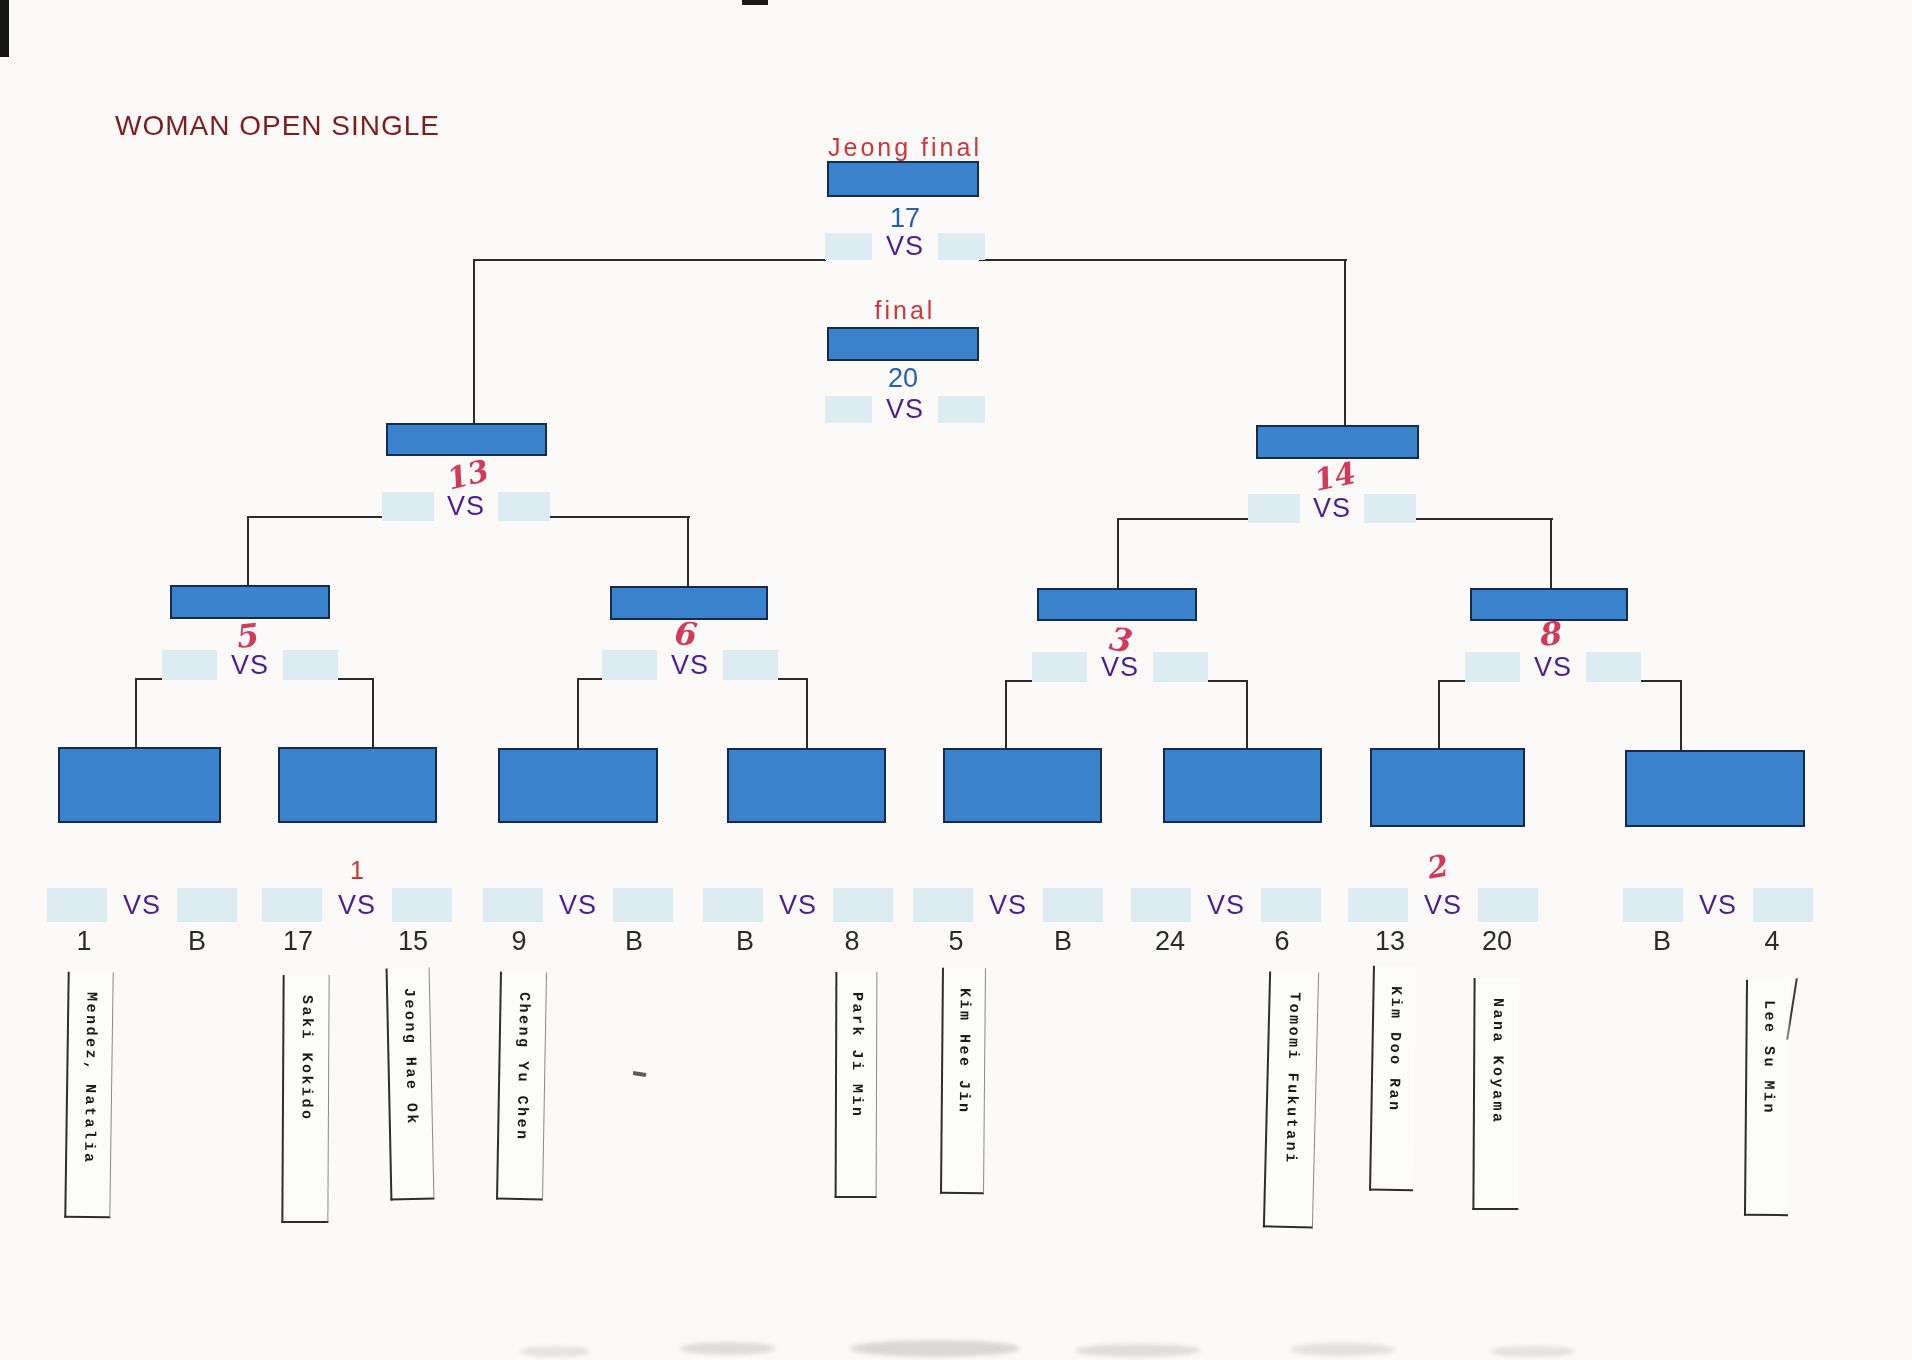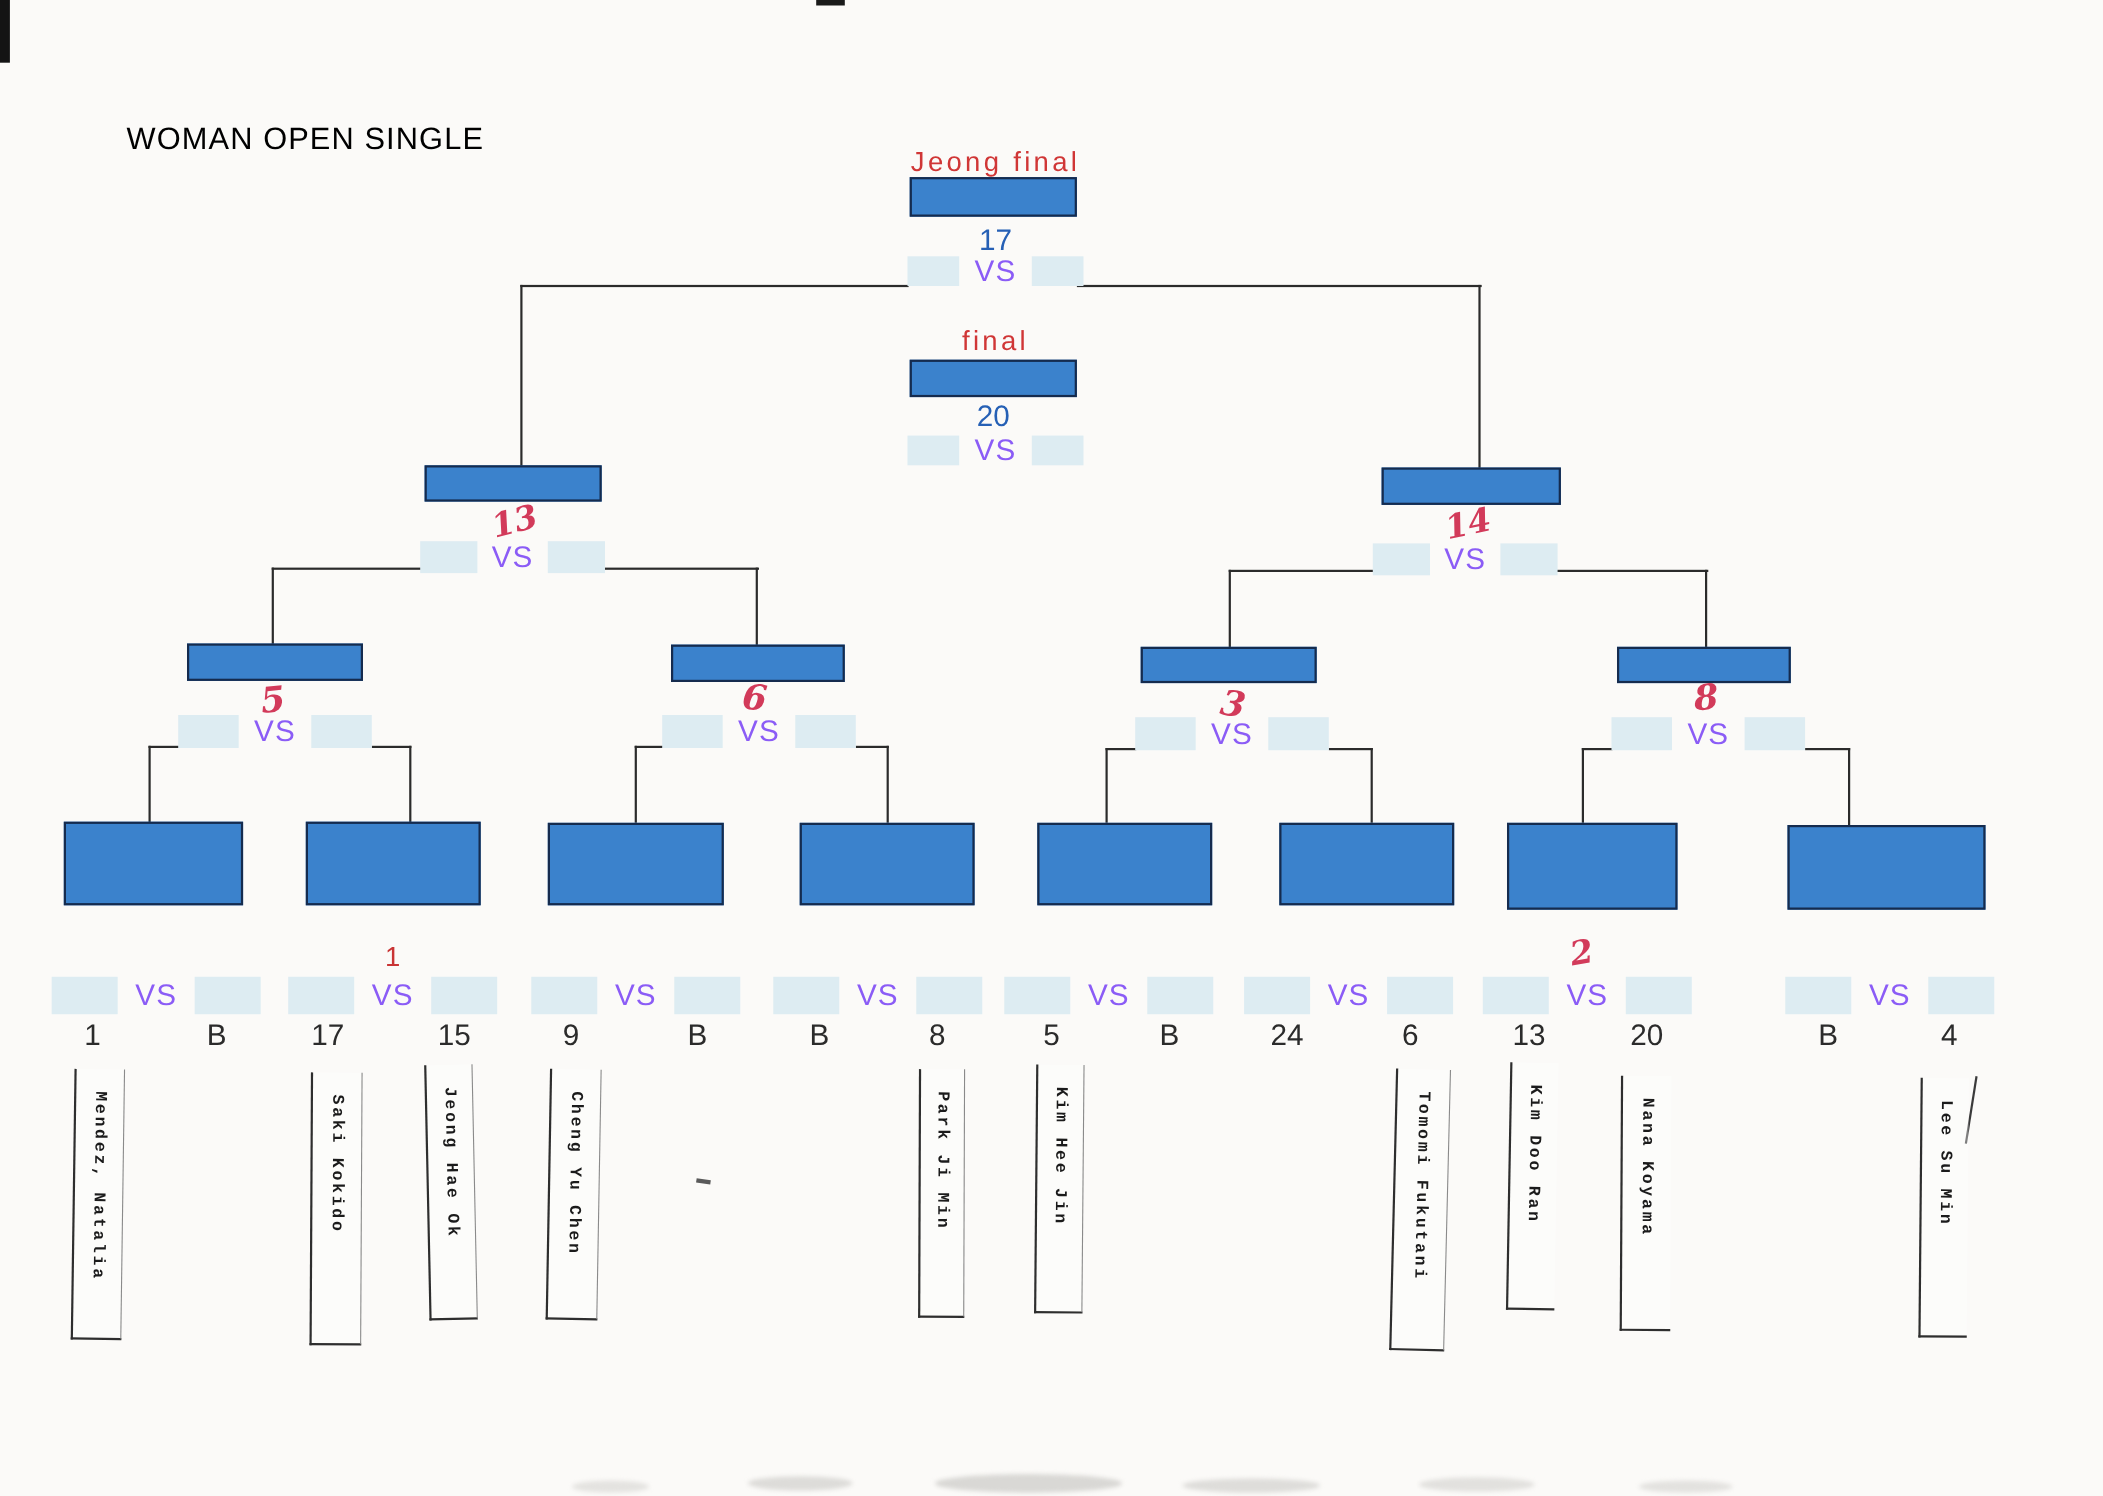--- a/index.html
+++ b/index.html
@@ -3,38 +3,38 @@
 <meta charset="utf-8">
 <style>
   html,body{margin:0;padding:0;background:#e8e8e8;}
   .sheet{
     position:relative;width:1912px;height:1360px;margin:0 auto;
     background:#fbfaf8;overflow:hidden;
     font-family:"Liberation Sans",sans-serif;
   }
   .title{
     position:absolute;left:115px;top:110px;
-    font-size:28px;letter-spacing:1px;color:#000000;white-space:nowrap;
+    font-size:28px;letter-spacing:1px;color:#7f1d1d;white-space:nowrap;
   }
   .round-label{
     position:absolute;transform:translateX(-50%);
     color:#d03636;font-size:25px;letter-spacing:3px;white-space:nowrap;
   }
   .blue-box{
     position:absolute;background:#3b82cc;border:2px solid #152b4e;box-sizing:border-box;
   }
   .match-no-blue{
     position:absolute;transform:translateX(-50%);
     color:#2660b5;font-size:27px;font-weight:500;
   }
   .h-line,.v-line{position:absolute;background:#2b2b2b;}
   .h-line{height:2px;} .v-line{width:2px;}
   .vs-unit{position:absolute;display:flex;align-items:center;transform:translateX(-50%);}
   .vs-patch{background:#ddecf2;}
-  .vs-text{color:#8b5cf6;font-size:27px;letter-spacing:1px;line-height:1;}
+  .vs-text{color:#4c1d95;font-size:27px;letter-spacing:1px;line-height:1;}
   .hand{
     position:absolute;transform:translateX(-50%) rotate(-10deg);
     color:#d23a5a;font-family:"DejaVu Serif",serif;font-style:italic;font-weight:bold;
     font-size:30px;line-height:1;white-space:nowrap;
   }
   .printed-red{
     position:absolute;transform:translateX(-50%);
     color:#c93434;font-size:25px;line-height:1;
   }
   .seed{

